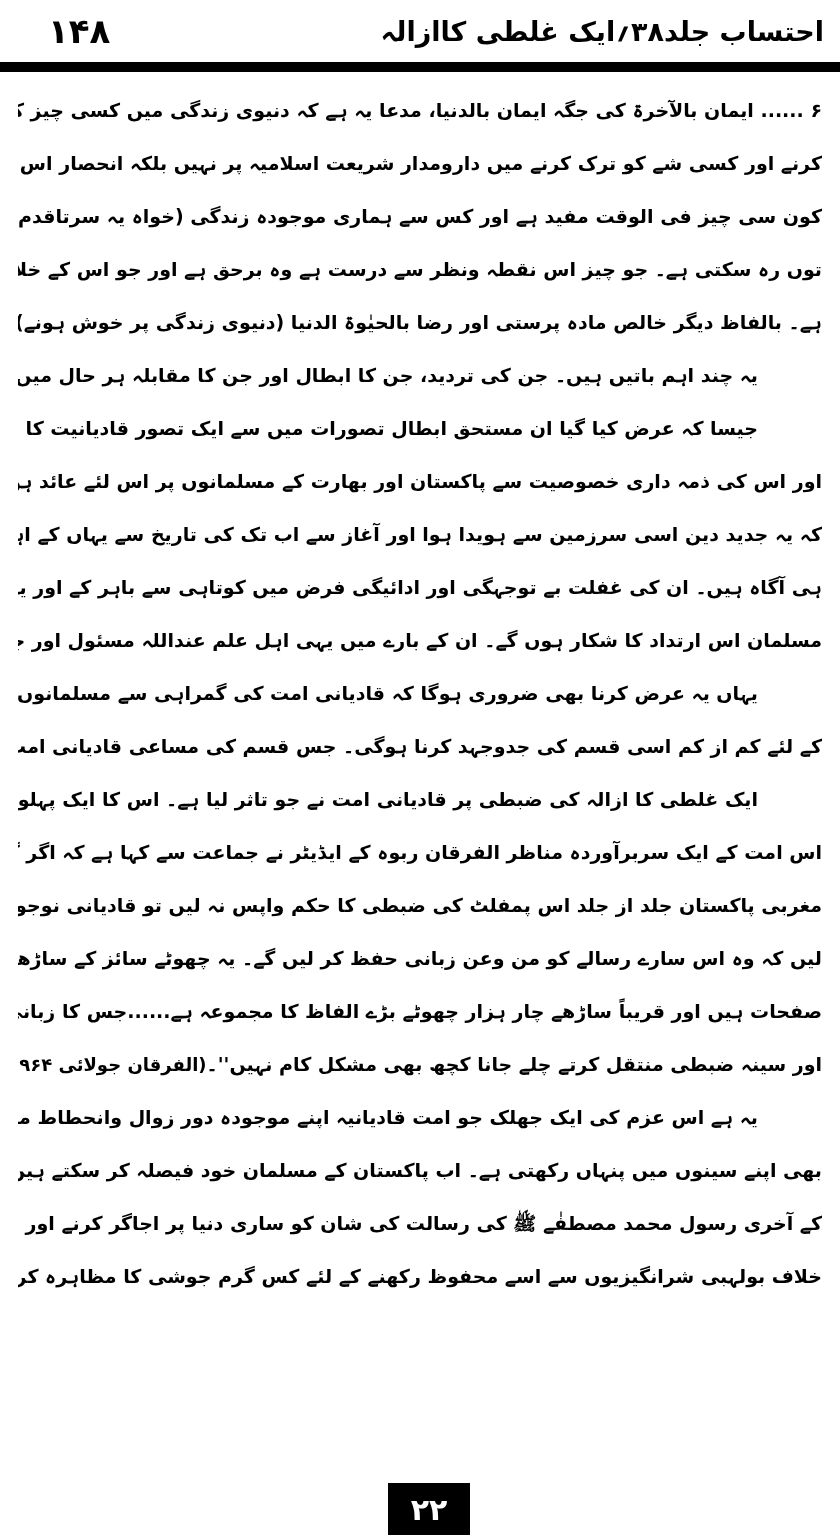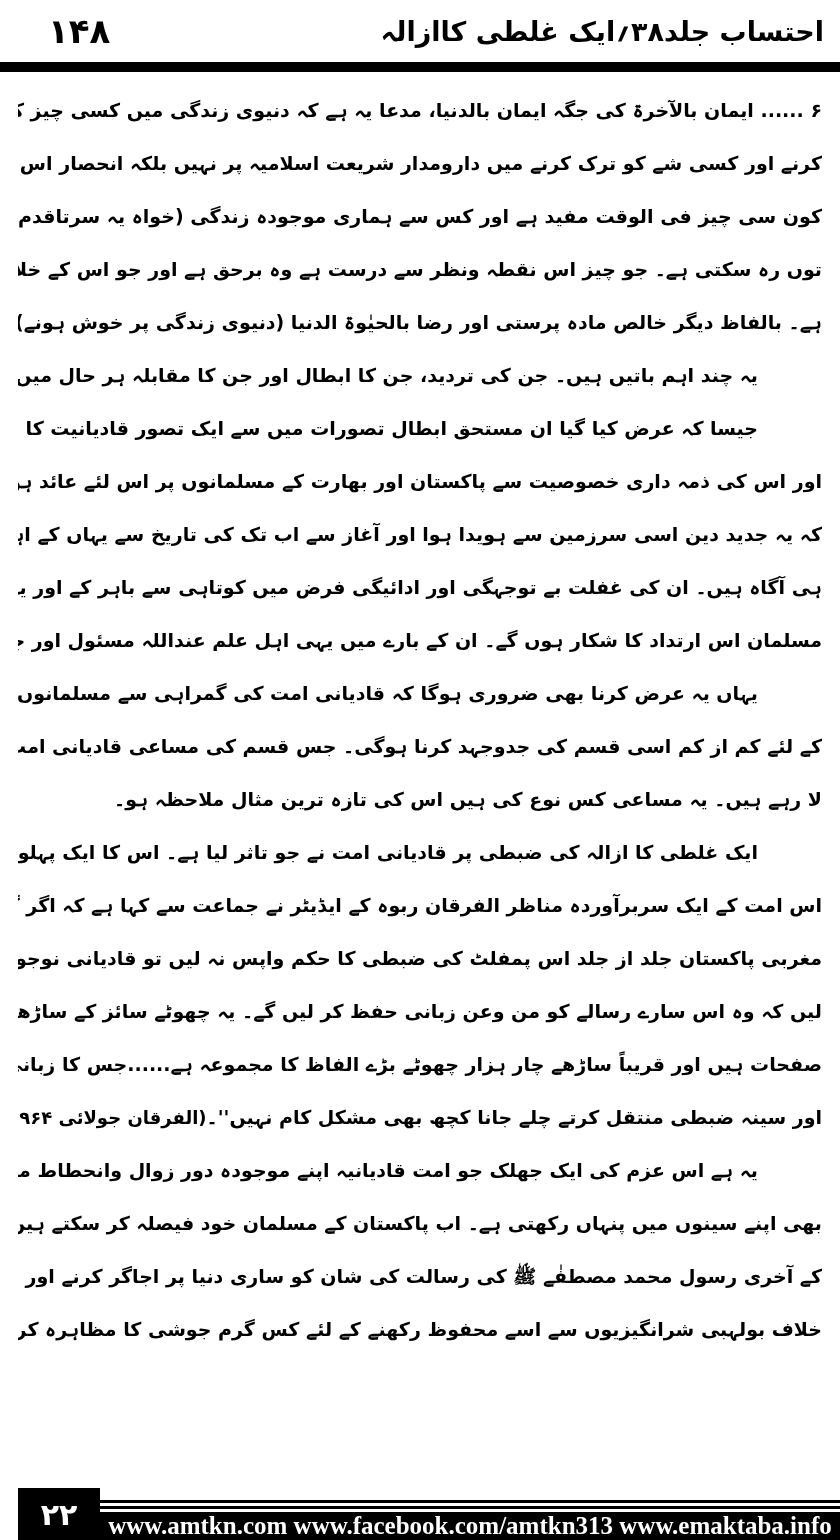--- a/index.html
+++ b/index.html
@@ -41,21 +41,21 @@
     height:53px; line-height:53px; white-space:nowrap; overflow:hidden;
   }
   .justify { text-align:justify; text-align-last:justify; }
   .start   { text-align:right; text-align-last:right; }
   .indent  { padding-right:64px; }
   .refline { display:flex; justify-content:space-between; align-items:baseline; }
   .refline .ref { font-size:18px; }
   
   .footer {
     position:absolute; left:0; right:0; bottom:0; height:57px;
-    display:flex; align-items:flex-end;
+    display:flex; align-items:center;flex-direction:column;
   }
   .footer-pagebox {
     width:82px; height:52px; margin-left:18px; background:var(--ink);
     color:var(--paper); display:flex; align-items:center; justify-content:center;
     font-size:30px; font-weight:bold; direction:rtl; flex:0 0 auto;
   }
   .footer-right { flex:1; display:flex; flex-direction:column; padding-top:5px; }
   .footer-rule { height:3px; background:var(--ink); margin-bottom:3px; }
   .footer-urlbar {
     flex:1; background:var(--ink); color:var(--paper);
@@ -83,21 +83,20 @@
       <div class="line justify">توں رہ سکتی ہے۔ جو چیز اس نقطہ ونظر سے درست ہے وہ برحق ہے اور جو اس کے خلاف ہے وہ غلط</div>
       <div class="line justify">ہے۔ بالفاظ دیگر خالص مادہ پرستی اور رضا بالحیٰوۃ الدنیا (دنیوی زندگی پر خوش ہونے) کی دعوت۔</div>
       <div class="line justify indent">یہ چند اہم باتیں ہیں۔ جن کی تردید، جن کا ابطال اور جن کا مقابلہ ہر حال میں ہر</div>
       <div class="line justify indent">جیسا کہ عرض کیا گیا ان مستحق ابطال تصورات میں سے ایک تصور قادیانیت کا بھی ہے</div>
       <div class="line justify">اور اس کی ذمہ داری خصوصیت سے پاکستان اور بھارت کے مسلمانوں پر اس لئے عائد ہوتی ہے</div>
       <div class="line justify">کہ یہ جدید دین اسی سرزمین سے ہویدا ہوا اور آغاز سے اب تک کی تاریخ سے یہاں کے اہل علم</div>
       <div class="line justify">ہی آگاہ ہیں۔ ان کی غفلت بے توجہگی اور ادائیگی فرض میں کوتاہی سے باہر کے اور یہاں کے جتنے</div>
       <div class="line justify">مسلمان اس ارتداد کا شکار ہوں گے۔ ان کے بارے میں یہی اہل علم عنداللہ مسئول اور جوابدہ</div>
       <div class="line justify indent">یہاں یہ عرض کرنا بھی ضروری ہوگا کہ قادیانی امت کی گمراہی سے مسلمانوں کو بچانے</div>
       <div class="line justify">کے لئے کم از کم اسی قسم کی جدوجہد کرنا ہوگی۔ جس قسم کی مساعی قادیانی امت کے افراد بروئے کار</div>
-      <div class="line start">لا رہے ہیں۔ یہ مساعی کس نوع کی ہیں اس کی تازہ ترین مثال ملاحظہ ہو۔</div>
       <div class="line justify indent">ایک غلطی کا ازالہ کی ضبطی پر قادیانی امت نے جو تاثر لیا ہے۔ اس کا ایک پہلو یہ ہے کہ</div>
       <div class="line justify">اس امت کے ایک سربرآوردہ مناظر الفرقان ربوہ کے ایڈیٹر نے جماعت سے کہا ہے کہ اگر گورنر</div>
       <div class="line justify">مغربی پاکستان جلد از جلد اس پمفلٹ کی ضبطی کا حکم واپس نہ لیں تو قادیانی نوجوان ''فوراً عزم کر</div>
       <div class="line justify">لیں کہ وہ اس سارے رسالے کو من وعن زبانی حفظ کر لیں گے۔ یہ چھوٹے سائز کے ساڑھے تیرہ</div>
       <div class="line justify">صفحات ہیں اور قریباً ساڑھے چار ہزار چھوٹے بڑے الفاظ کا مجموعہ ہے......جس کا زبانی یاد کرنا</div>
       <div class="line refline">
         <span>اور سینہ ضبطی منتقل کرتے چلے جانا کچھ بھی مشکل کام نہیں''۔</span>
         <span class="ref">(الفرقان جولائی ۱۹۶۴ء)</span>
       </div>
       <div class="line justify indent">یہ ہے اس عزم کی ایک جھلک جو امت قادیانیہ اپنے موجودہ دور زوال وانحطاط میں</div>

